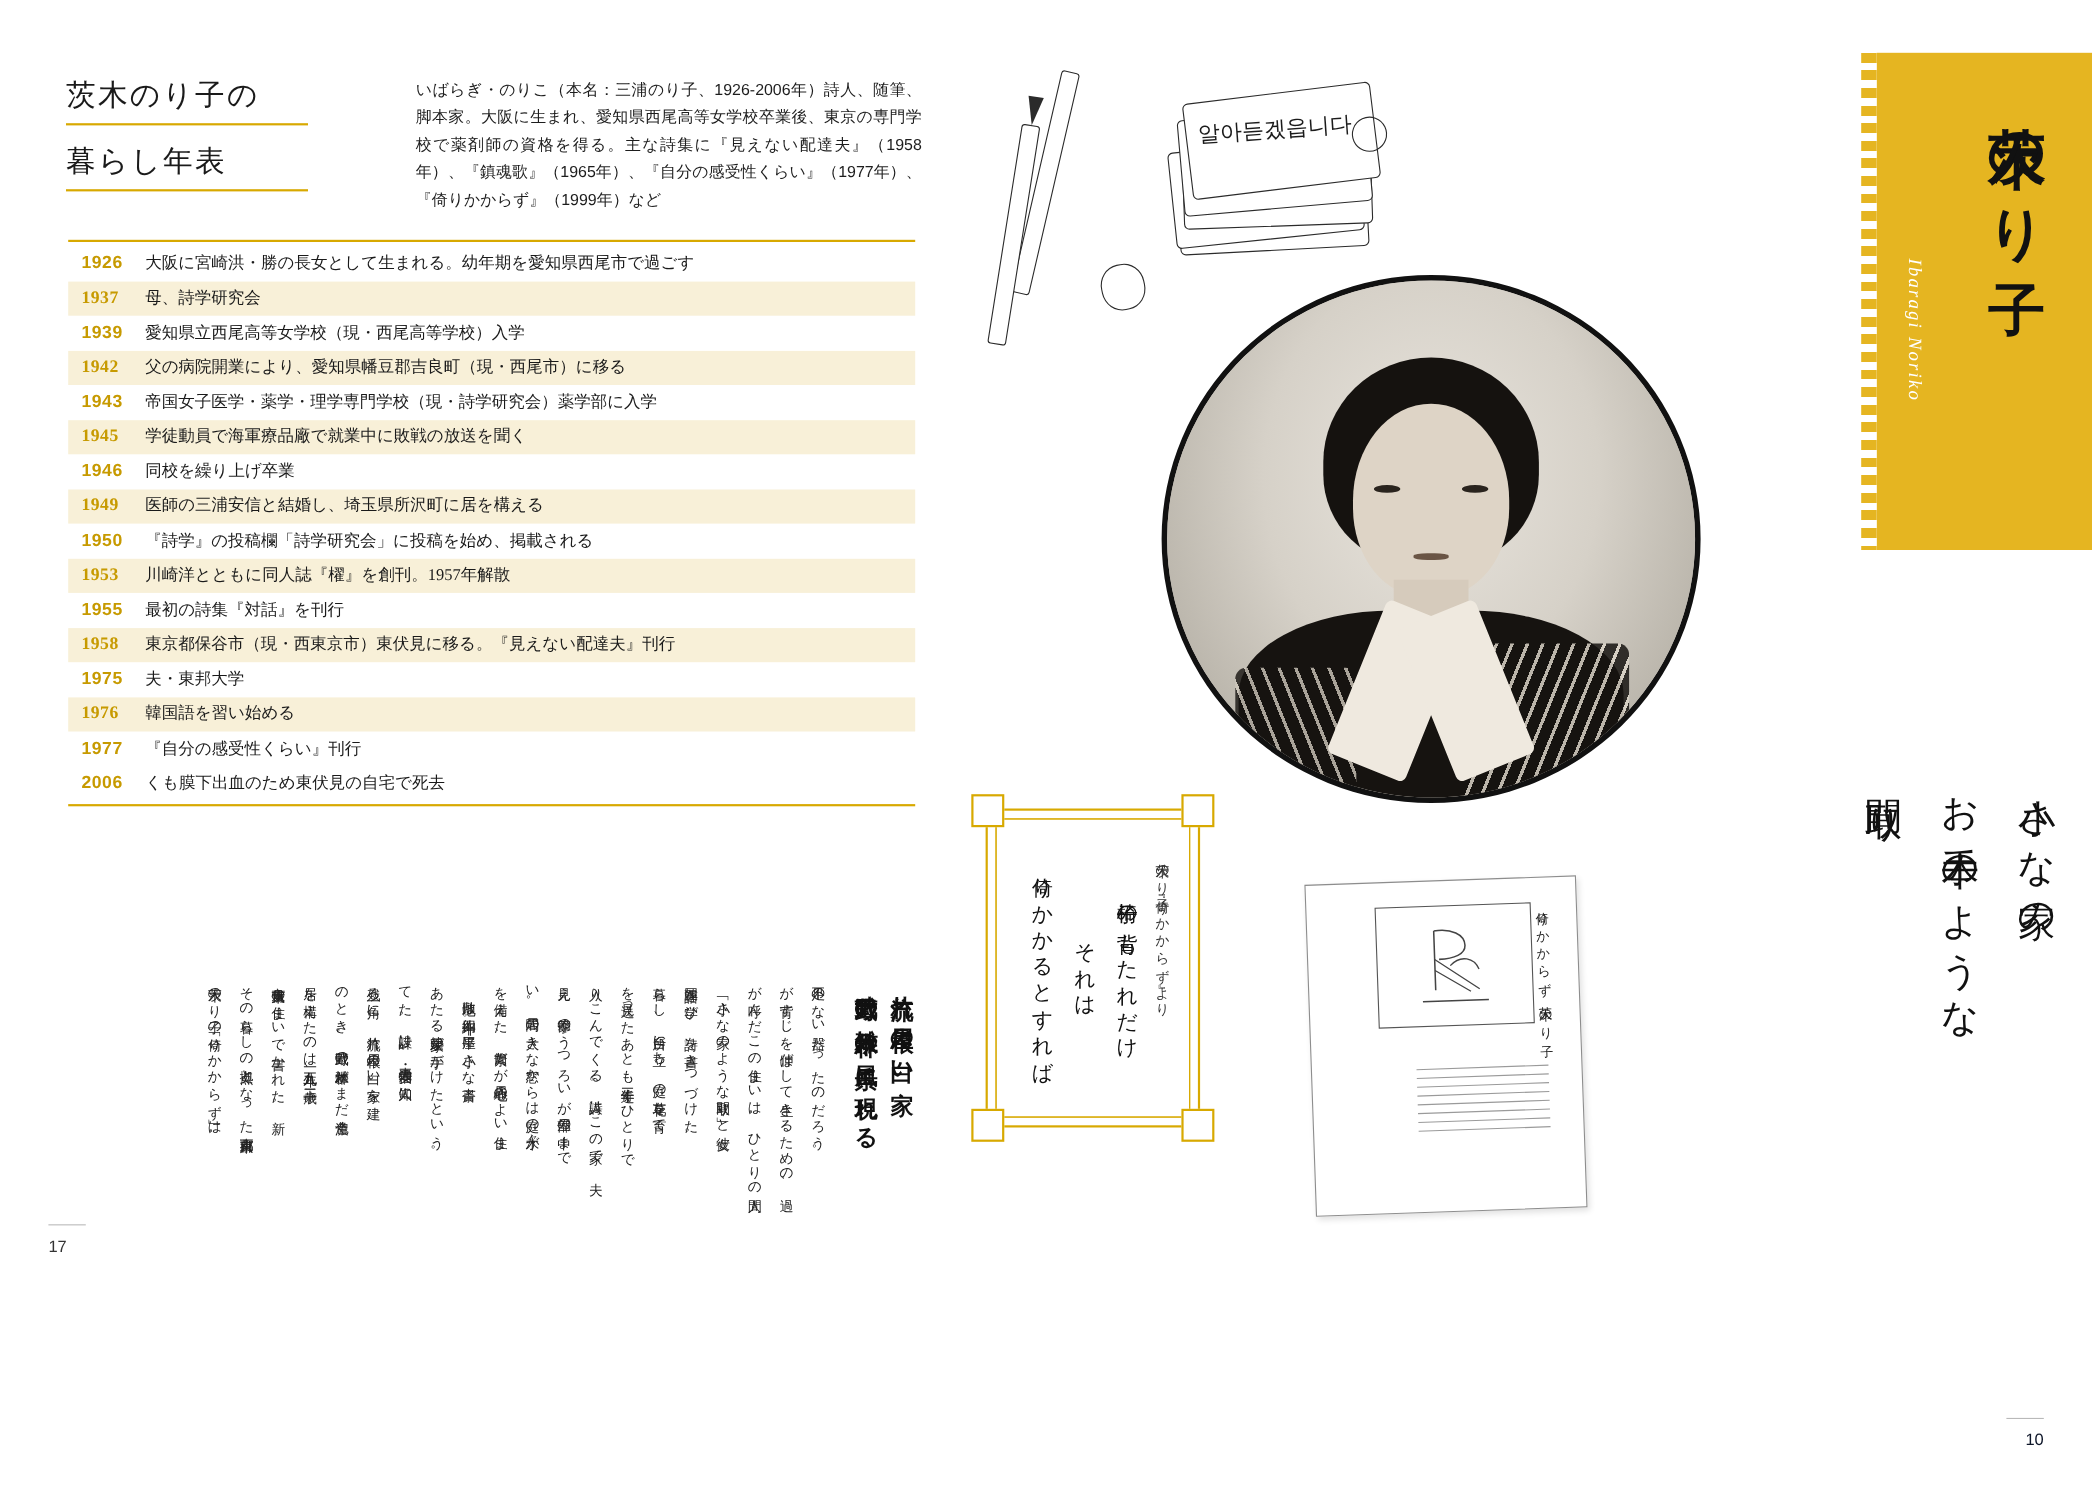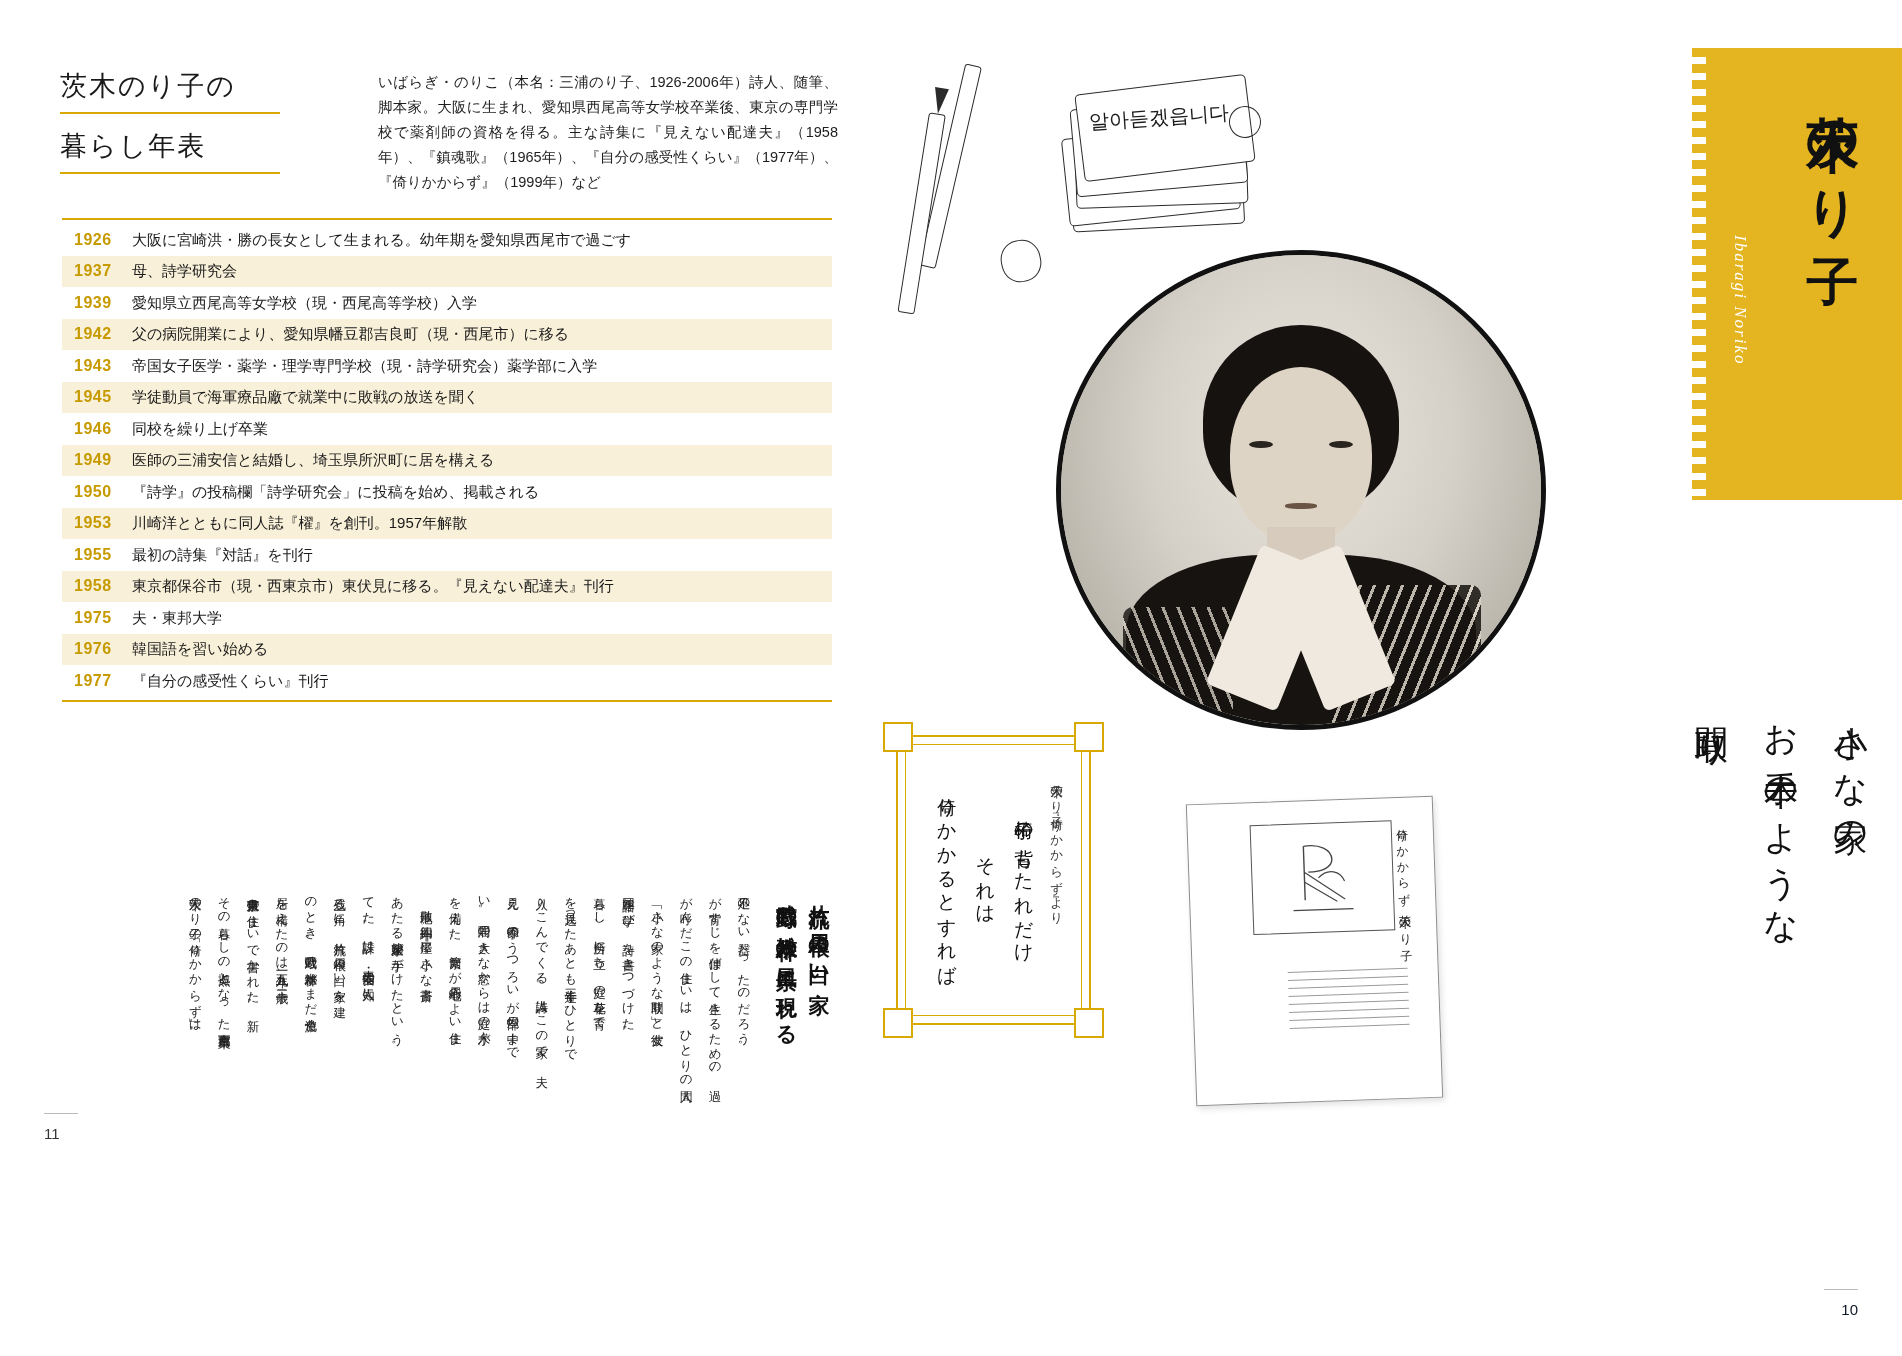--- a/index.html
+++ b/index.html
@@ -26,21 +26,21 @@
 
   .bio{
     position:absolute;left:378px;top:70px;width:460px;
     font-size:14.5px;line-height:1.72;color:#1d1d1d;text-align:justify;
   }
 
   
   .chrono{position:absolute;left:62px;top:218px;width:770px;}
   .chrono-top{border-top:2px solid #d8a900;height:0;margin-bottom:4px;}
   .chrono-row{display:flex;align-items:center;height:31.5px;}
-  .chrono-row.alt{background:#f8f0d8;}
+  .chrono-row.alt{background:#f8f0d8;font-family:Liberation Serif, serif;}
   .chrono-year{
     width:70px;flex:0 0 70px;color:#c79a00;font-weight:bold;font-size:16px;
     padding-left:12px;box-sizing:border-box;letter-spacing:.5px;
   }
   .chrono-text{font-size:15px;color:#1a1a1a;line-height:1.2;}
   .chrono-bottom{border-bottom:2px solid #d8a900;margin-top:3px;}
 
   
   .essay{
     position:absolute;left:60px;top:888px;width:775px;height:380px;
@@ -284,20 +284,24 @@
             <div class="chrono-year">1975</div>
             <div class="chrono-text">夫・東邦大学</div>
           </div>
           <div class="chrono-row alt">
             <div class="chrono-year">1976</div>
             <div class="chrono-text">韓国語を習い始める</div>
           </div>
           <div class="chrono-row">
             <div class="chrono-year">1977</div>
             <div class="chrono-text">『自分の感受性くらい』刊行</div>
+          </div>
+          <div class="chrono-row">
+            <div class="chrono-year">2006</div>
+            <div class="chrono-text">くも膜下出血のため東伏見の自宅で死去</div>
           </div>
         </div>
       <div class="chrono-bottom"></div>
     </div>
 
     <div class="essay">
       <div class="essay-head" style="display: flex; flex-direction: row; writing-mode: horizontal-tb;">
           <div style="writing-mode: vertical-rl; text-orientation: upright; display: inline-block;">武蔵野の雑木林の風景に現れる</div>
           <div style="writing-mode: vertical-rl; text-orientation: upright; display: inline-block;">片流れ屋根の白い家</div>
         </div>
@@ -318,21 +322,21 @@
           <div class="essay-col">を見送ったあとも三十年近くひとりで</div>
           <div class="essay-col">暮らし、台所に立ち、庭の草花を育て、</div>
           <div class="essay-col">韓国語を学び、詩を書きつづけた。</div>
           <div class="essay-col">　「小さな家のような間取り」と彼女</div>
           <div class="essay-col">が呼んだこの住まいは、ひとりの人間</div>
           <div class="essay-col">が背すじを伸ばして生きるための、過</div>
           <div class="essay-col">不足のない器だったのだろう。</div>
         </div>
     </div>
 
-    <div class="folio-left">11</div>
+    <div class="folio-left">17</div>
   </div>
 
   <div class="right-page">
 
     <div class="banner">
       <div class="banner-comb"></div>
       <div class="banner-jp">茨木のり子</div>
     </div>
     <div class="banner-en" style="position:absolute;right:152px;top:235px;writing-mode:vertical-rl;font-size:17px;letter-spacing:2px;color:#ffffff;font-family:'Liberation Serif',serif;font-style:italic;">Ibaragi Noriko</div>
 

